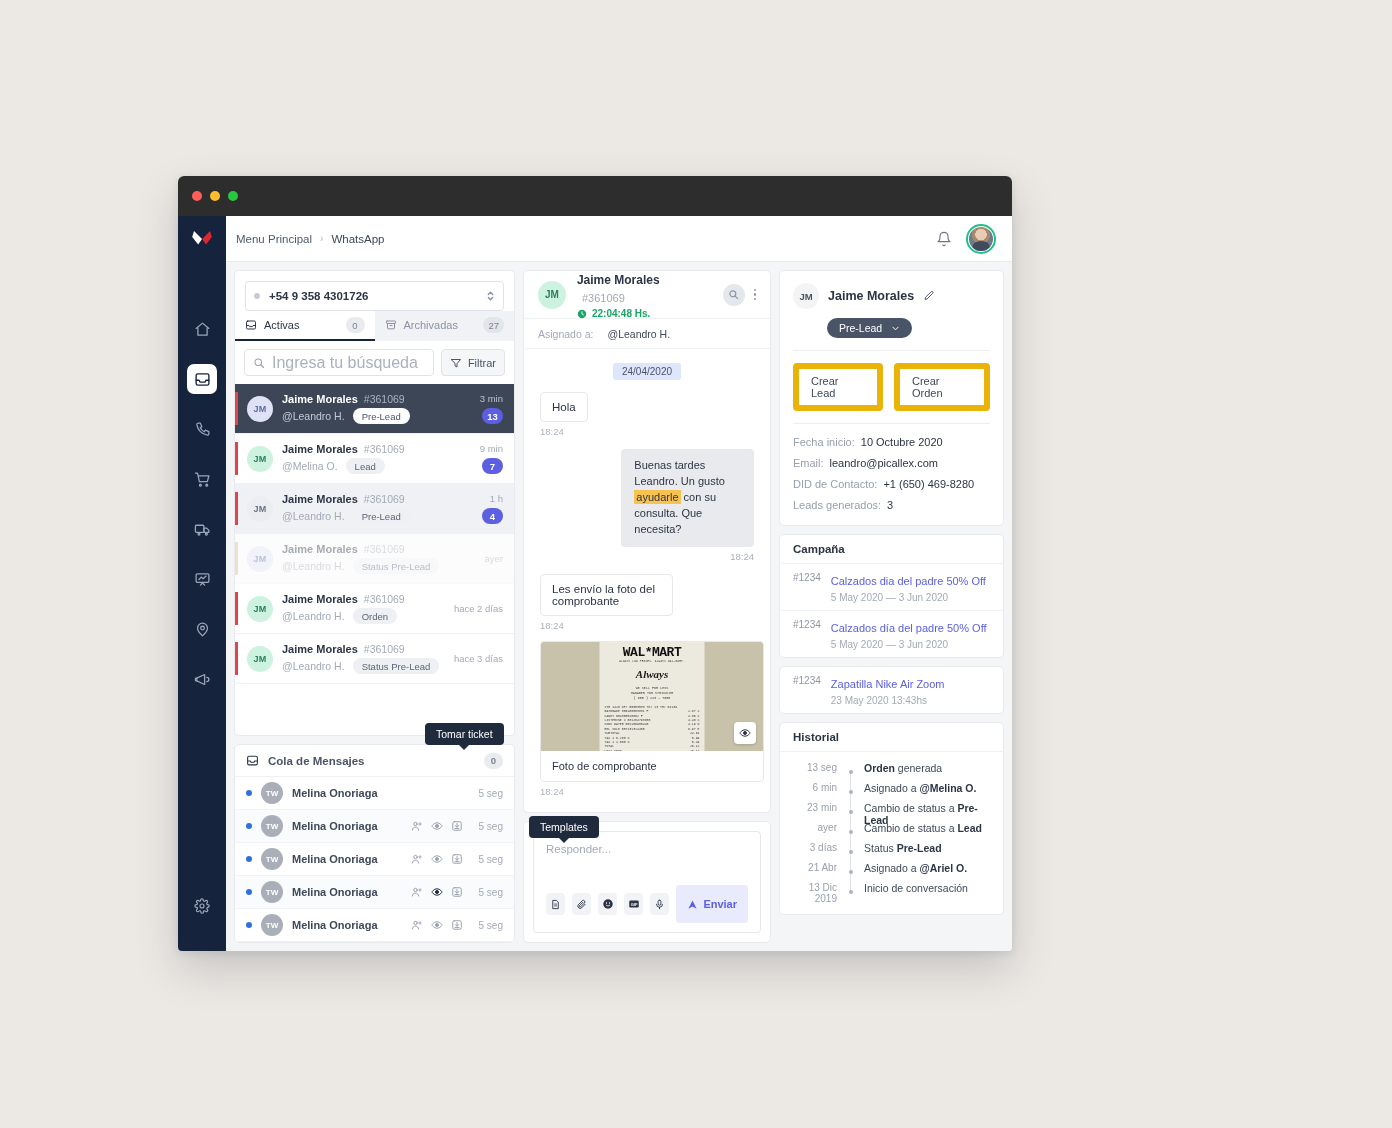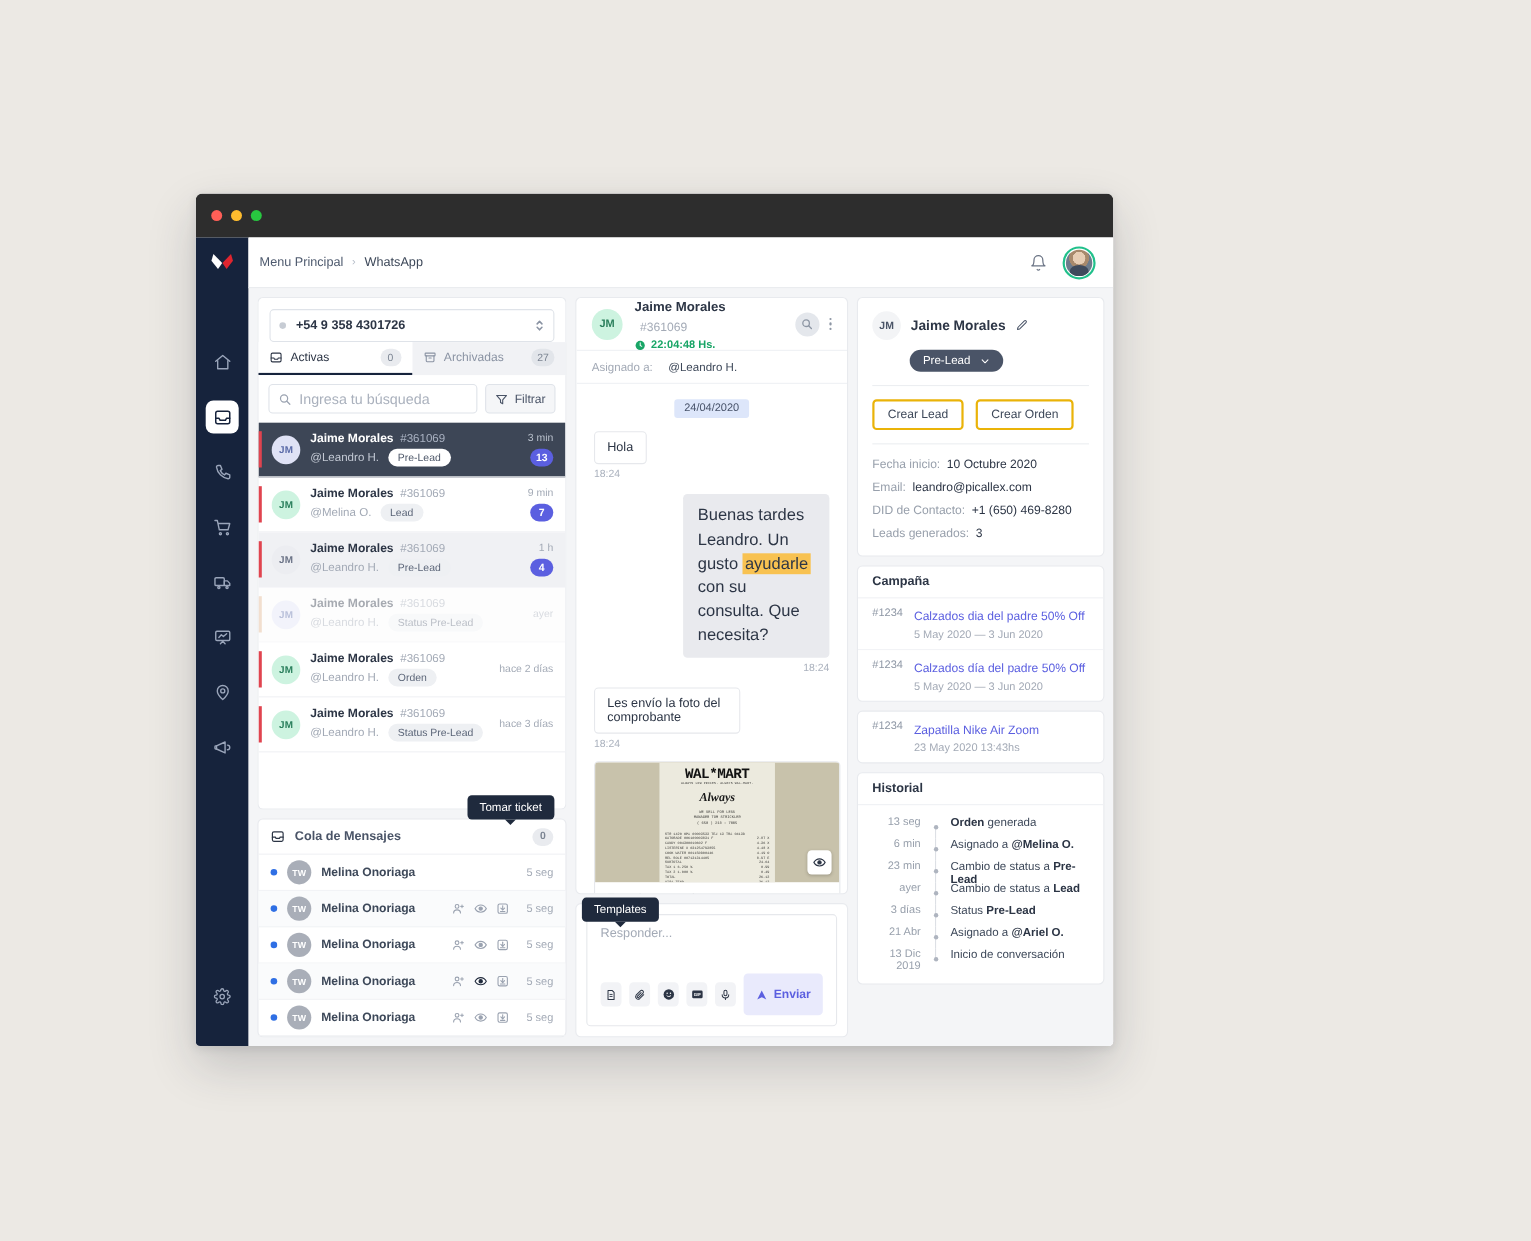--- a/index.html
+++ b/index.html
@@ -110,21 +110,21 @@
   }
   .tab.active .count { background: #e9ebef; }
 
   .searchrow {
     display: flex; gap: 7px; padding: 8px 9px; background: #fff;
     border-left:1px solid #e8eaee; border-right:1px solid #e8eaee;
   }
   .search-box {
     flex: 1 1 auto; height: 27px; border: 1px solid #dfe3e9; border-radius: 4px;
     display: flex; align-items: center; gap: 7px; padding: 0 8px;
-    font-size: 13px; color: #aab1bd;
+    font-size: 16px; color: #aab1bd;
   }
   .filter-btn {
     height: 27px; padding: 0 8px; border: 1px solid #dfe3e9; border-radius: 4px;
     background: #f5f6f8; display: flex; align-items: center; gap: 6px;
     font-size: 11px; color: #4a5467;
   }
 
   .conv-scroll {
     flex: 1 1 auto; overflow: hidden; background: #fff;
     border: 1px solid #e8eaee; border-top: none; border-radius: 0 0 5px 5px;
@@ -257,21 +257,21 @@
   .datechip {
     margin: 0 auto 12px; width: fit-content; background: #dde6fa; color: #48536a;
     font-size: 10px; border-radius: 3px; padding: 3px 9px;
   }
   .bub-in {
     width: fit-content; max-width: 62%; border: 1px solid #e6e8ec; border-radius: 4px;
     background: #fff; padding: 8px 11px; font-size: 11.5px; color: #2c3545;
   }
   .bub-out {
     margin-left: auto; width: fit-content; max-width: 62%; background: #e9eaee;
-    border-radius: 4px; padding: 9px 13px; font-size: 15px; color: #2c3545;
+    border-radius: 4px; padding: 9px 13px; font-size: 11px; color: #2c3545;
     line-height: 1.45;
   }
   .hi { background: #f8c251; padding: 1px 2px; }
   .ts { font-size: 9.5px; color: #aab1bd; margin-top: 4px; }
   .ts.right { text-align: right; }
 
   .attach {
     width: 224px; border: 1px solid #e6e8ec; border-radius: 4px; overflow: hidden; background: #fff;
   }
   .attach-img { height: 109px; position: relative; background: #c8c2ab; overflow: hidden; }
@@ -326,21 +326,21 @@
     font-size: 9.5px; font-weight: 700; display: flex; align-items: center; justify-content: center; }
   .side-name { font-size: 12.5px; font-weight: 700; color: #2c3545; }
   .status-chip {
     margin: 9px 0 0 34px; width: fit-content; background: #4a5467; color: #fff;
     font-size: 10.5px; border-radius: 12px; padding: 4px 12px;
     display: flex; align-items: center; gap: 9px;
   }
   .hr { height: 1px; background: #eceef1; margin: 12px 0; }
   .btn-row { display: flex; gap: 11px; }
   .ghost-btn {
-    border: 2px solid #eab308; border-radius: 4px; background: #fff;
+    border: 6px solid #eab308; border-radius: 4px; background: #fff;
     font-size: 11px; color: #3d4859; padding: 6px 12px;
   }
   .kv { font-size: 11px; margin-bottom: 9px; display: flex; gap: 6px; }
   .kv:last-child { margin-bottom: 0; }
   .kv .k { color: #98a0ac; }
   .kv .v { color: #2c3545; }
 
   .side-card { background: #fff; border: 1px solid #e8eaee; border-radius: 5px; overflow: hidden; }
   .side-card-h { padding: 8px 13px; font-size: 11.5px; font-weight: 700; color: #2c3545;
     border-bottom: 1px solid #eff1f4; }

